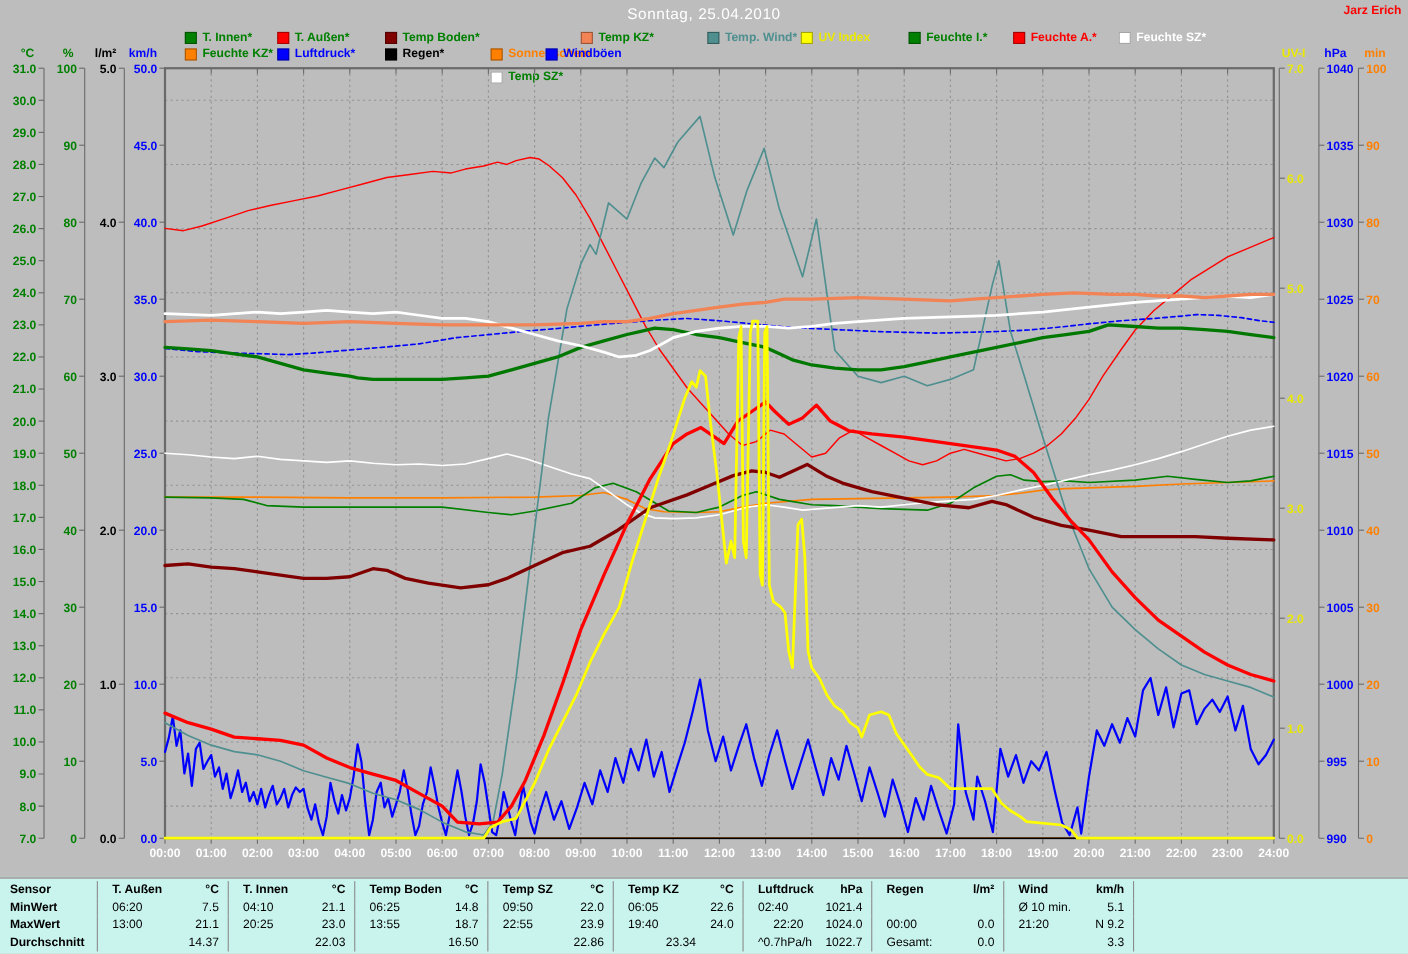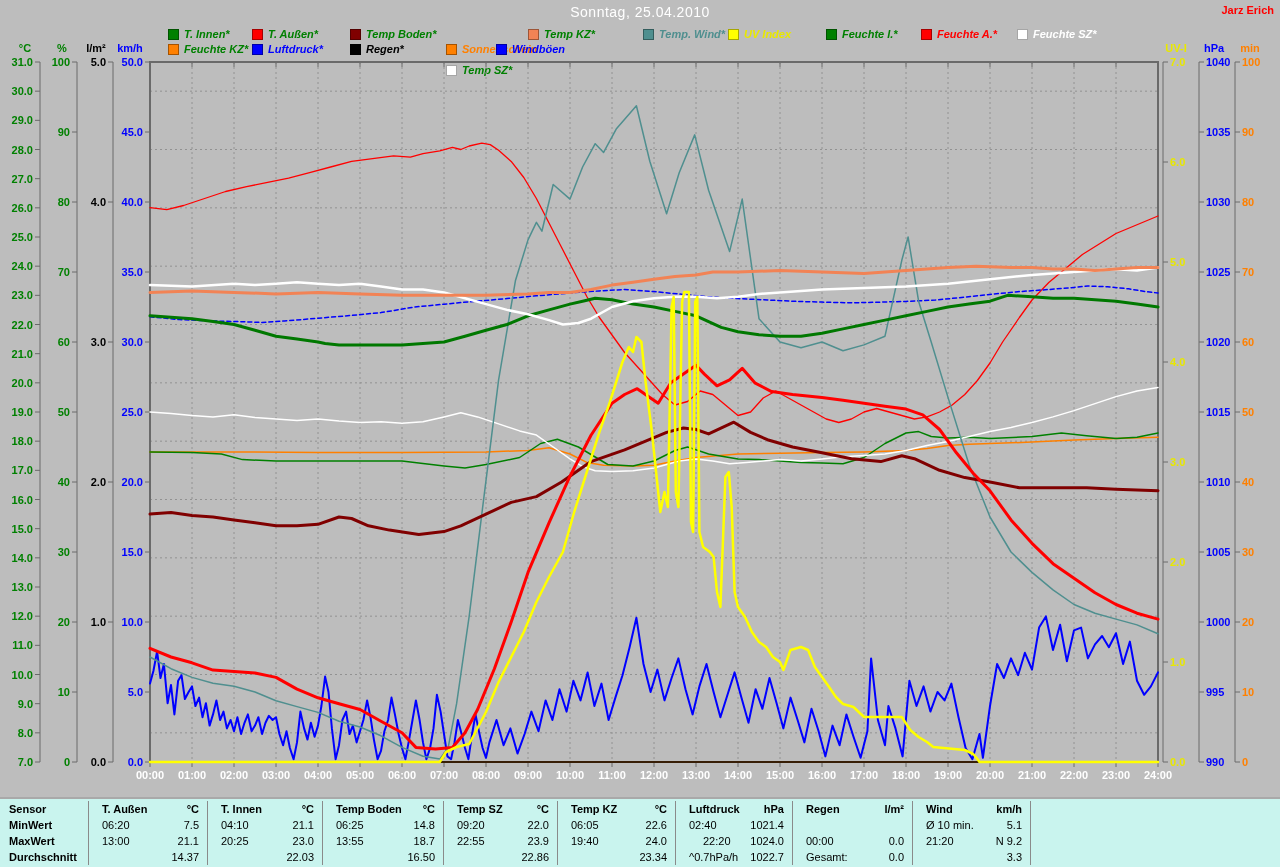--- a/index.html
+++ b/index.html
@@ -13,21 +13,21 @@
     position:absolute;top:4px;left:0;width:100%;text-align:center;
     color:#ffffff;font-size:14px;letter-spacing:.5px;
   }
   .watermark{
     position:absolute;top:4px;right:6px;color:#ff0000;
     font-size:11px;font-weight:bold;
   }
   .legend-row{position:absolute;left:0;width:1280px;height:13px;}
   .legend-row.r1{top:28px;}
   .legend-row.r2{top:43px;}
-  .legend-item{position:absolute;display:flex;align-items:center;height:12px;font-style:italic;}
+  .legend-item{position:absolute;display:flex;align-items:center;height:12px;}
   .legend-box{width:11px;height:11px;margin-right:5px;border:1px solid rgba(0,0,0,.35);box-sizing:border-box;}
   .legend-label{font-size:11px;font-weight:bold;white-space:nowrap;}
   svg#chart{position:absolute;top:0;left:0;pointer-events:none;}
   svg text{font-family:"Liberation Sans","DejaVu Sans",sans-serif;font-weight:bold;}
   .data-table{
     position:absolute;left:0;top:797px;width:1280px;height:70px;
     background:#c9f4ee;border-top:2px solid #a9a9a9;
     font-size:11px;color:#000;
   }
   .trow{display:flex;height:16px;align-items:center;}
@@ -465,21 +465,21 @@
       </div>
       <div class="tcell" style="width: 115px;">
         <span class="lft">04:10</span>
         <span class="rgt">21.1</span>
       </div>
       <div class="tcell" style="width: 121px;">
         <span class="lft">06:25</span>
         <span class="rgt">14.8</span>
       </div>
       <div class="tcell" style="width: 114px;">
-        <span class="lft">09:20</span>
+        <span class="lft">09:50</span>
         <span class="rgt">22.0</span>
       </div>
       <div class="tcell" style="width: 118px;">
         <span class="lft">06:05</span>
         <span class="rgt">22.6</span>
       </div>
       <div class="tcell" style="width: 117px;">
         <span class="lft">02:40</span>
         <span class="rgt">1021.4</span>
       </div>
@@ -540,21 +540,21 @@
         <span class="rgt">22.03</span>
       </div>
       <div class="tcell" style="width: 121px;">
         <span class="lft"></span>
         <span class="rgt">16.50</span>
       </div>
       <div class="tcell" style="width: 114px;">
         <span class="lft"></span>
         <span class="rgt">22.86</span>
       </div>
-      <div class="tcell" style="width: 118px;">
+      <div class="tcell" style="width: 118px; justify-content: center;">
         <span class="lft"></span>
         <span class="rgt">23.34</span>
       </div>
       <div class="tcell" style="width: 117px;">
         <span class="lft">^0.7hPa/h</span>
         <span class="rgt">1022.7</span>
       </div>
       <div class="tcell" style="width: 120px;">
         <span class="lft">Gesamt:</span>
         <span class="rgt">0.0</span>

